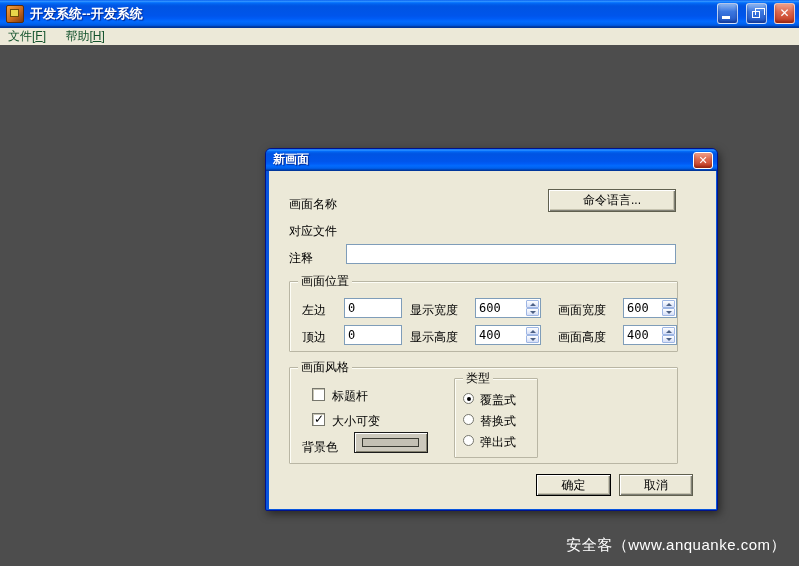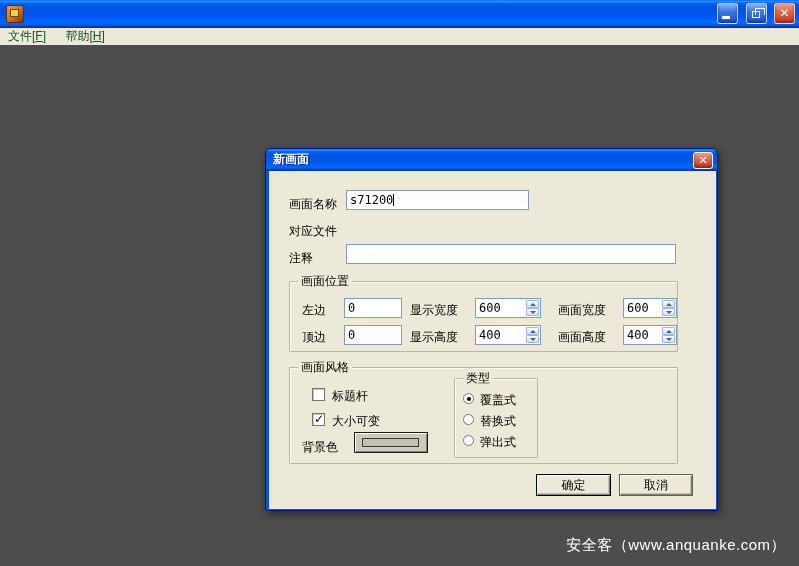--- a/index.html
+++ b/index.html
@@ -66,20 +66,21 @@
   .radio.off.checked::after{ background:#ACA899; }
 
   .color-btn{ position:absolute; width:74px; height:21px; background:#cdc9bd; border:1px solid #1c1c1c; box-shadow:inset 1px 1px 0 #fff, inset -1px -1px 0 #83816f; }
   .color-swatch{ position:absolute; left:7px; top:5px; width:57px; height:9px; background:#c4c0b4; border:1px solid #3a3a32; }
 </style>
 </head>
 <body>
 
 <div class="titlebar">
   <div class="app-icon"></div>
+  <div class="title-text">开发系统--开发系统</div>
   <div class="win-btns">
     <span class="win-btn"><span class="glyph-min"></span></span>
     <span class="win-btn"><span class="glyph-restore"></span></span>
     <span class="win-btn close-btn"><span class="glyph-x">✕</span></span>
   </div>
 </div>
 
 <div class="menubar">
   <span class="menu-item"><span>文件[</span><span class="ul">F</span><span>]</span></span>
   <span class="menu-item"><span>帮助[</span><span class="ul">H</span><span>]</span></span>
@@ -88,21 +89,21 @@
 <div class="watermark">安全客（www.anquanke.com）</div>
 
 <div class="dialog">
   <div class="dlg-titlebar">
     <div class="dlg-title">新画面</div>
     <div class="dlg-close"><span>✕</span></div>
   </div>
   <div class="dlg-body">
 
     <div class="lbl" style="left:20px; top:25px;">画面名称</div>
-    <div class="text-input" style="left:77px; top:19px; width:183px;"><span>s71200</span><span class="caret"></span></div>
+    <div class="btn" style="left:279px; top:18px; width:128px; height:23px; line-height:21px;">命令语言...</div>
 
     <div class="lbl" style="left:20px; top:52px;">对应文件</div>
 
     <div class="lbl" style="left:20px; top:79px;">注释</div>
     <div class="text-input" style="left:77px; top:73px; width:330px;"><span></span></div>
 
     <div class="groupbox" style="left:20px; top:110px; width:389px; height:71px;">
       <div class="group-title">画面位置</div>
 
       <div class="lbl" style="left:12px; top:20px;">左边</div>

